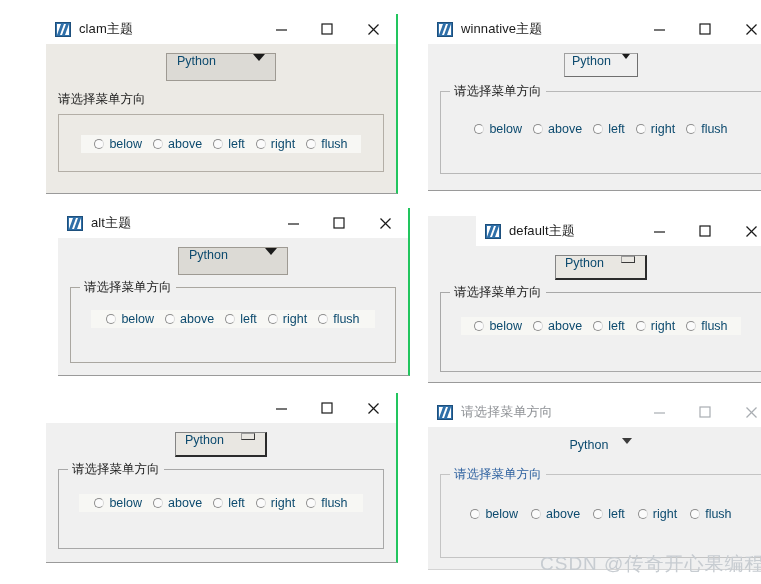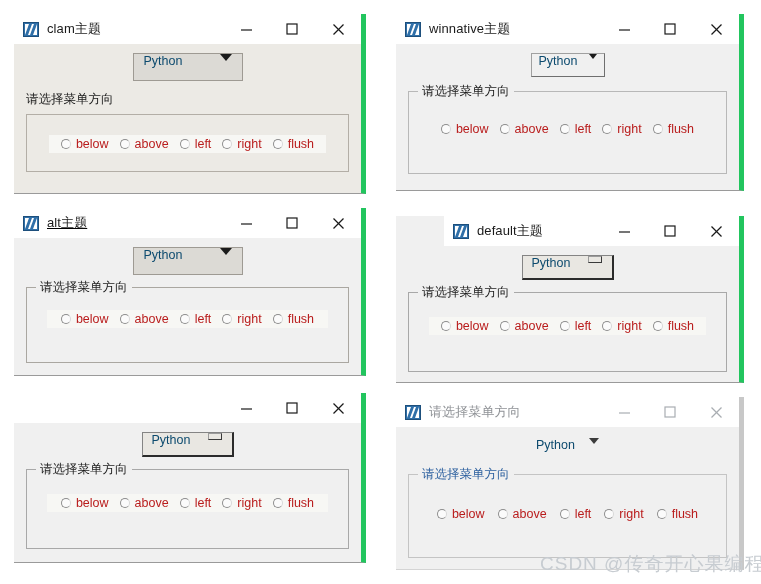--- a/index.html
+++ b/index.html
@@ -12,23 +12,24 @@
     overflow: hidden;
     font-family: "Liberation Sans", sans-serif;
     -webkit-font-smoothing: antialiased;
   }
 
   
   .win {
     position: absolute;
     box-sizing: border-box;
     background: #f0f0f0;
-    border-right: 5px solid #22c55e;
+    border-right: 2px solid #22c55e;
     border-bottom: 1px solid #9a9a9a;
     overflow: hidden;
+    margin-left: 32px;
   }
   .titlebar {
     height: 30px;
     background: #ffffff;
     display: flex;
     align-items: center;
     position: relative;
   }
   .title-left {
     display: flex;
@@ -220,21 +221,21 @@
     padding: 2px 6px;
   }
   .radio-row.plain {
     background: transparent;
   }
   .radio {
     display: flex;
     align-items: center;
     gap: 5px;
     font-size: 12.5px;
-    color: #b91c1c;
+    color: #0c4a6e;
     white-space: nowrap;
   }
   .radio .dot {
     width: 10px; height: 10px;
     border-radius: 50%;
     border: 1px solid #8d8d8d;
     border-right-color: #d8d8d8;
     background: #fbfbfb;
     box-sizing: border-box;
     flex: 0 0 auto;
@@ -382,21 +383,21 @@
           <label class="radio">
               <span class="dot"></span>
               <span>flush</span>
             </label>
         </div>
       </div>
     </div>
   </div>
 </div>
 
-<div class="win" style="left:14px; top:208px; width:352px; height:168px;text-decoration:underline;">
+<div class="win" style="left:26px; top:208px; width:352px; height:168px;">
   <div class="titlebar">
     <div class="title-left">
       <span class="app-icon">
         <span class="frame"></span>
           <span class="inner"></span>
         <span class="slash1"></span>
           <span class="slash2"></span>
       </span>
       <span class="title-text">alt主题</span>
     </div>

